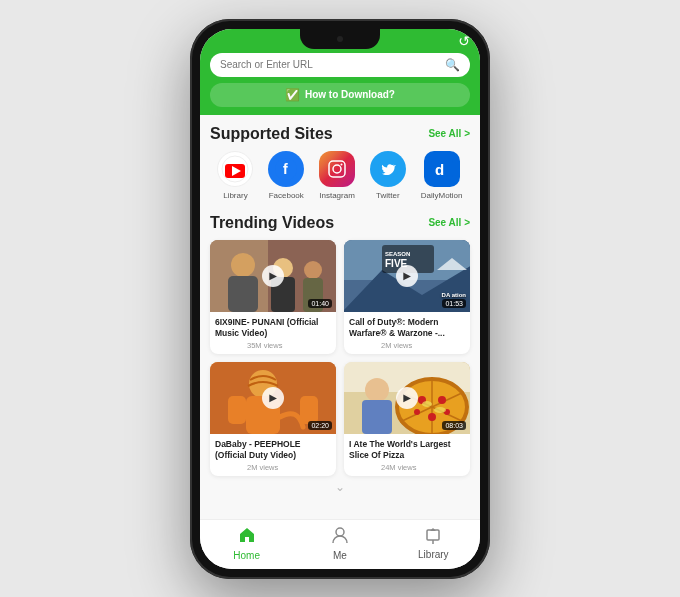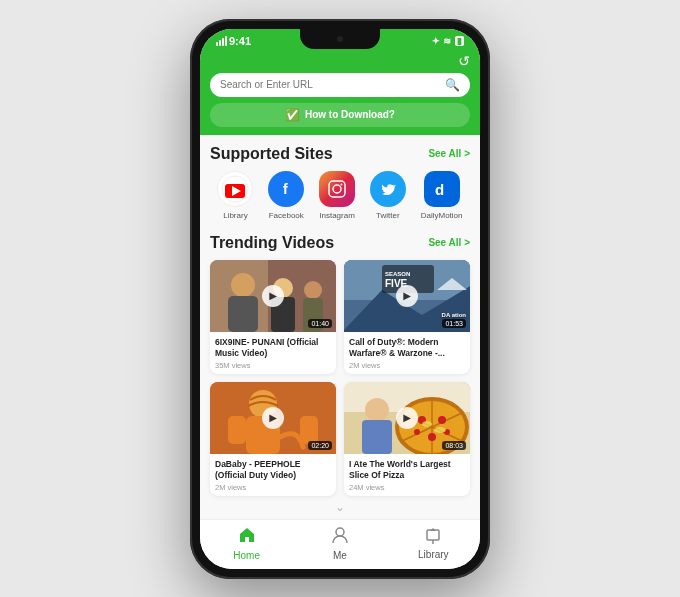--- a/index.html
+++ b/index.html
@@ -217,21 +217,21 @@
       bottom: 4px;
       right: 4px;
       background: rgba(0,0,0,0.75);
       color: #fff;
       font-size: 7px;
       padding: 1px 3px;
       border-radius: 3px;
     }
     .video-info { padding: 5px 5px 4px; }
     .video-title { font-size: 8.5px; font-weight: 600; color: #222; line-height: 1.3; margin-bottom: 2px; }
-    .video-views { font-size: 7.5px; color: #999; }
+    .video-views { font-size: 7.5px; color: #999; margin-left: 32px; }
 
     
     .thumb-1 { background: linear-gradient(135deg, #c8a87a, #8B6354, #5a3828); }
     .thumb-2 { background: linear-gradient(135deg, #b0c4d8, #6a8faf, #2c4a6e); }
     .thumb-3 { background: linear-gradient(135deg, #e8a040, #c86828, #8B4513); }
     .thumb-4 { background: linear-gradient(135deg, #f0e8d0, #d4b896, #c0a020); }
 
     
     .da-badge {
       position: absolute;
@@ -280,37 +280,20 @@
 <body>
 
 <div class="phone-frame">
 
   <div class="notch">
     <div class="notch-dot"></div>
   </div>
 
   <div class="phone-screen">
 
-    <div class="status-bar">
-      <div style="display:flex;align-items:center;gap:2px;">
-        <div class="signal-bars">
-          <div class="bar" style="height:4px;"></div>
-          <div class="bar" style="height:6px;"></div>
-          <div class="bar" style="height:8px;"></div>
-          <div class="bar" style="height:10px;"></div>
-        </div>
-        <span class="status-time">9:41</span>
-      </div>
-      <div style="width:60px;height:8px;background:transparent;"></div>
-      <div class="status-icons">
-        <span style="font-size:9px;">✦</span>
-        <span class="wifi-icon">≋</span>
-        <span style="font-size:9px;background:#fff;color:#2fbb33;border-radius:2px;padding:0 2px;font-weight:900;">▮</span>
-      </div>
-    </div>
 
     <div class="header-green">
       <div class="refresh-icon-row">
         <span style="color:#fff;font-size:14px;cursor:pointer;">↺</span>
       </div>
       <div class="search-bar">
         <input type="text" placeholder="Search or Enter URL" style="">
         <span class="search-icon">🔍</span>
       </div>
       <div class="how-to-banner">

